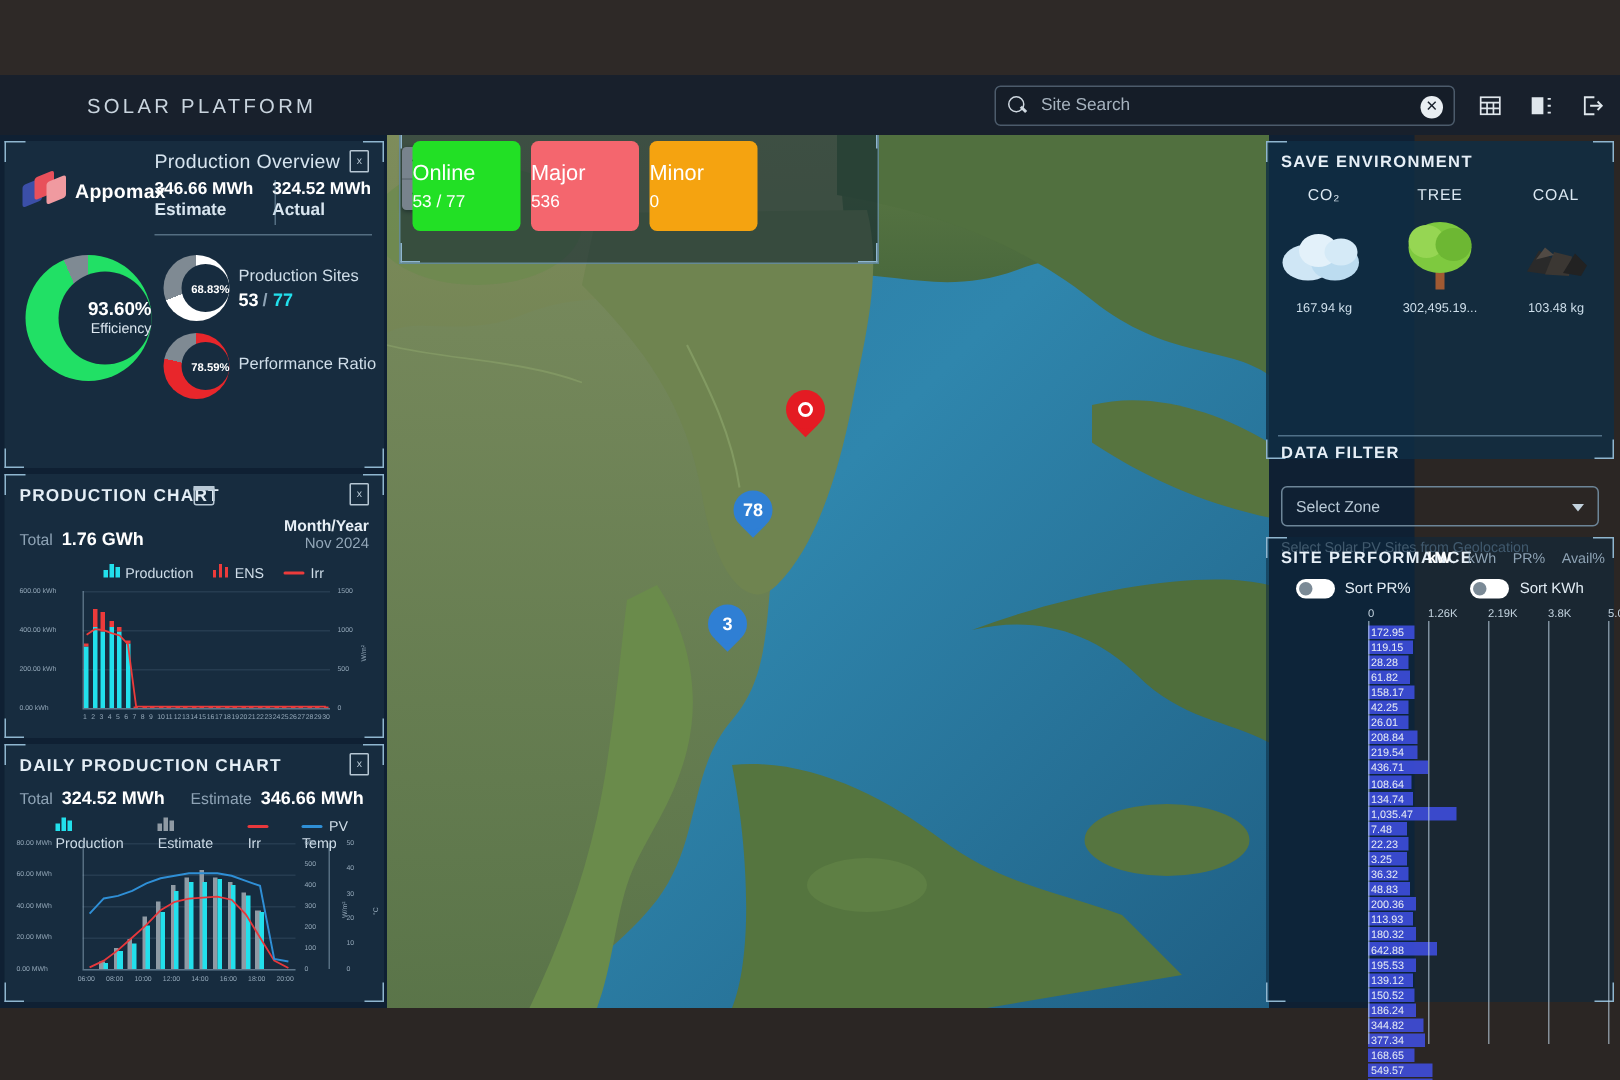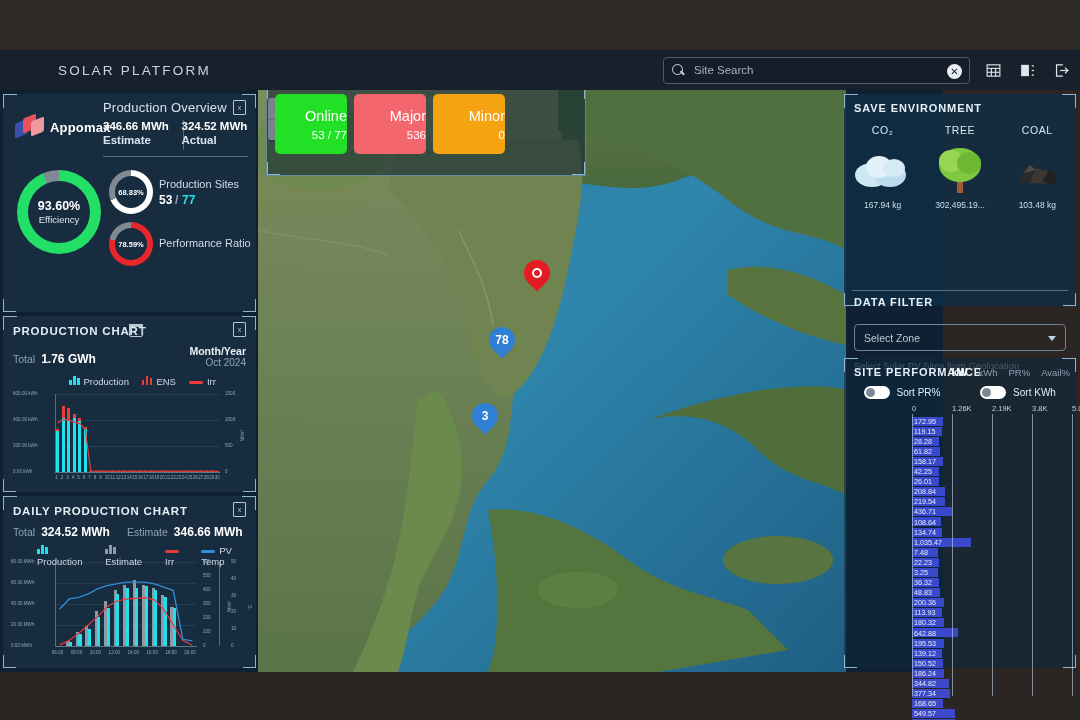--- a/index.html
+++ b/index.html
@@ -54,21 +54,21 @@
   .pin .cnt { position: absolute; left: 0; top: 0; width: 26px; height: 26px; line-height: 26px;
               text-align: center; color: #fff; font-size: 12px; font-weight: bold; }
   .pin-red .head, .pin-red .tail { background: #e41b23; }
   .pin-blue .head, .pin-blue .tail { background: #2f7fd4; }
 
   
   .status-strip { position: absolute; left: 8px; bottom: 6px; width: 320px; height: 92px;
                   border: 1px solid rgba(140,190,220,.55); background: rgba(10,30,48,.55); }
   .status-inner { display: flex; gap: 7px; padding: 9px 8px; }
   .st-card { width: 72px; height: 60px; border-radius: 5px; display: flex; flex-direction: column;
-             align-items: flex-end; justify-content: center; gap: 5px; cursor: pointer; }
+             align-items: flex-start; justify-content: center; gap: 5px; cursor: pointer; }
   .st-card .t { font-size: 14.5px; color: #fff; }
   .st-card .v { font-size: 11.5px; color: #fff; }
 
   
   .frame { position: relative; }
   .frame::before, .frame::after,
   .frame > .br-bl, .frame > .br-br {
     content: ""; position: absolute; width: 13px; height: 13px; pointer-events: none;
     border-color: #8fb6cf; border-style: solid; border-width: 0;
   }
@@ -96,21 +96,21 @@
   .xls { width: 13px; height: 15px; border: 1.2px solid #b6c6d3; border-radius: 1px; position: relative;
          color: #b6c6d3; font-size: 7px; line-height: 14px; text-align: center; cursor: pointer; }
   .ov-kpi { position: absolute; left: 100px; top: 26px; width: 145px; display: flex; }
   .ov-kpi > div { flex: 1; }
   .ov-kpi .num { color: #ffffff; font-size: 11.5px; font-weight: bold; }
   .ov-kpi .lbl { color: #d8e5ef; font-size: 11.5px; font-weight: bold; margin-top: 2px; }
   .ov-sep { position: absolute; left: 180px; top: 26px; width: 1px; height: 30px; background: rgba(160,190,212,.45); }
   .ov-underline { position: absolute; left: 100px; top: 62px; width: 145px; height: 1px; background: rgba(160,190,212,.45); }
 
   .donut { position: absolute; border-radius: 50%; display: flex; flex-direction: column;
-           align-items: center; justify-content: center; }
+           align-items: flex-end; justify-content: center; }
   .d-eff { left: 14px; top: 76px; width: 84px; height: 84px;
            background: conic-gradient(#21e065 0 93.6%, #7f8a93 93.6% 100%); }
   .d-eff::after { content: ""; position: absolute; width: 62px; height: 62px; border-radius: 50%; background: #172c3f; }
   .d-eff .dv { position: relative; z-index: 1; color: #fff; font-size: 12.5px; font-weight: bold; }
   .d-eff .dl { position: relative; z-index: 1; color: #dde8f1; font-size: 9.5px; margin-top: 1px; }
   .d-sites { left: 106px; top: 170px; width: 44px; height: 44px;
              background: conic-gradient(#ffffff 0 68.83%, #7f8a93 68.83% 100%); }
   .d-pr { left: 106px; top: 222px; width: 44px; height: 44px;
           background: conic-gradient(#e8262b 0 78.59%, #7f8a93 78.59% 100%); }
   .d-sites::after, .d-pr::after { content: ""; position: absolute; width: 32px; height: 32px;
@@ -353,21 +353,21 @@
         <div class="br-bl"></div>
           <div class="br-br"></div>
         <div class="p-head">PRODUCTION CHART</div>
         <div class="cal-icon" style="left:126px; top:8px;"></div>
         <div class="xls" style="position:absolute; right:10px; top:6px;">x</div>
         <div class="p-total" style="top:36px;">
           <span>Total</span><b>1.76 GWh</b>
         </div>
         <div class="p-my" style="top:29px;">
           <div class="a">Month/Year</div>
-          <div class="b">Oct 2024</div>
+          <div class="b">Nov 2024</div>
         </div>
         <div class="legend" style="left:66px; top:60px;">
           <span><span class="lg-bars">
                 <i style="height:5px;background:#22e0ec"></i>
                 <i style="height:9px;background:#22e0ec"></i>
                 <i style="height:7px;background:#22e0ec"></i>
               </span><span>Production</span></span>
           <span><span class="lg-bars">
                 <i style="height:5px;background:#ec3b3b"></i>
                 <i style="height:9px;background:#ec3b3b"></i>

